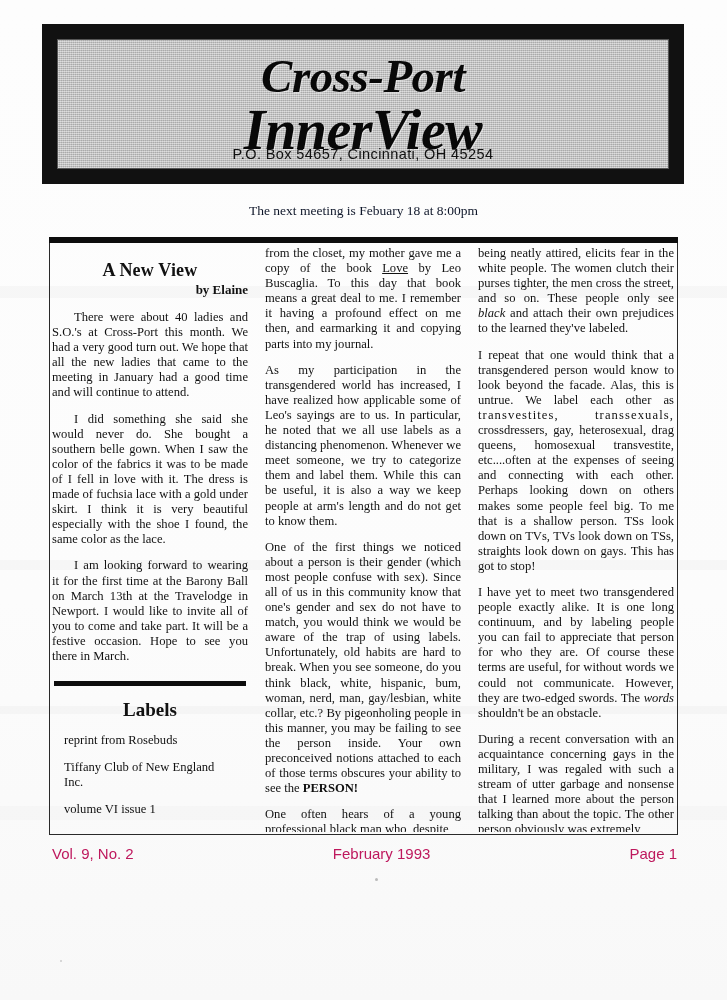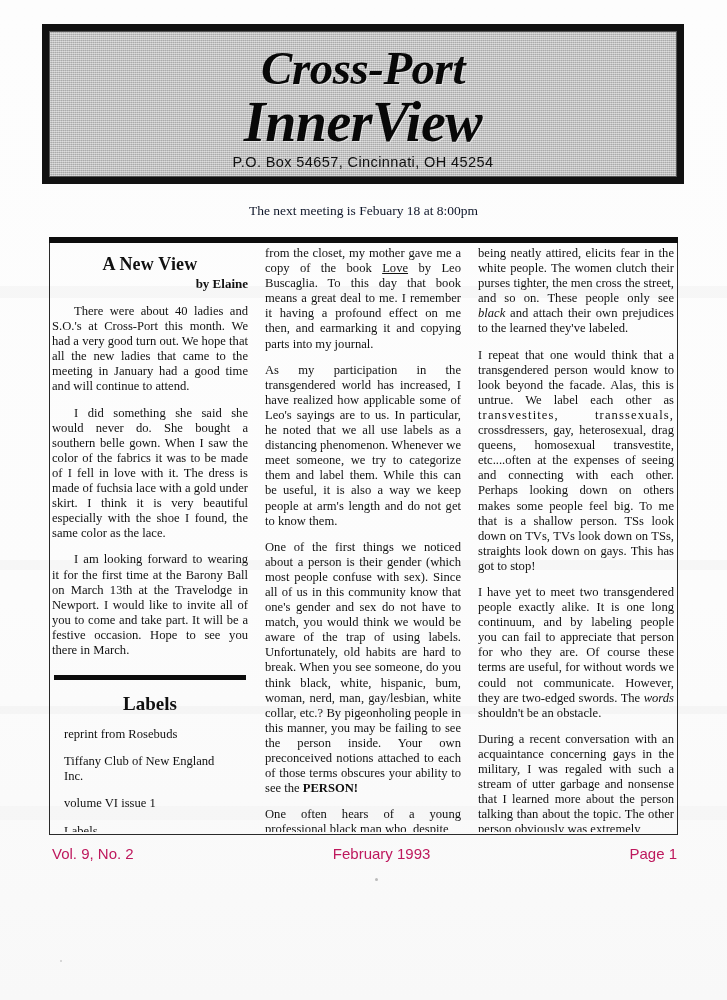--- a/index.html
+++ b/index.html
@@ -38,21 +38,21 @@
 
   
   .masthead-wrap {
     position: absolute;
     left: 42px;
     top: 24px;
     width: 642px;
     height: 160px;
     border: 3px solid #111;
     box-sizing: border-box;
-    padding: 4px;
+    padding: 12px;
     background: #111;
   }
   .masthead {
     width: 100%;
     height: 100%;
     box-sizing: border-box;
     border: 1px solid #555;
     background-color: #bdbdbd;
     background-image:
       repeating-linear-gradient(0deg, rgba(255,255,255,0.35) 0px, rgba(255,255,255,0.35) 1px, rgba(0,0,0,0.06) 1px, rgba(0,0,0,0.06) 2px),
@@ -131,21 +131,21 @@
     width: 196px;
     flex: 0 0 196px;
     overflow: hidden;
   }
 
   
   h1.article-title {
     font-size: 18px;
     font-weight: bold;
     text-align: center;
-    margin: 8px 0 1px 0;
+    margin: 14px 0 1px 0;
     letter-spacing: 0.2px;
   }
   .byline {
     text-align: right;
     font-size: 13px;
     font-weight: bold;
     margin: 0 0 12px 0;
   }
   h2.section-title {
     font-size: 19px;

